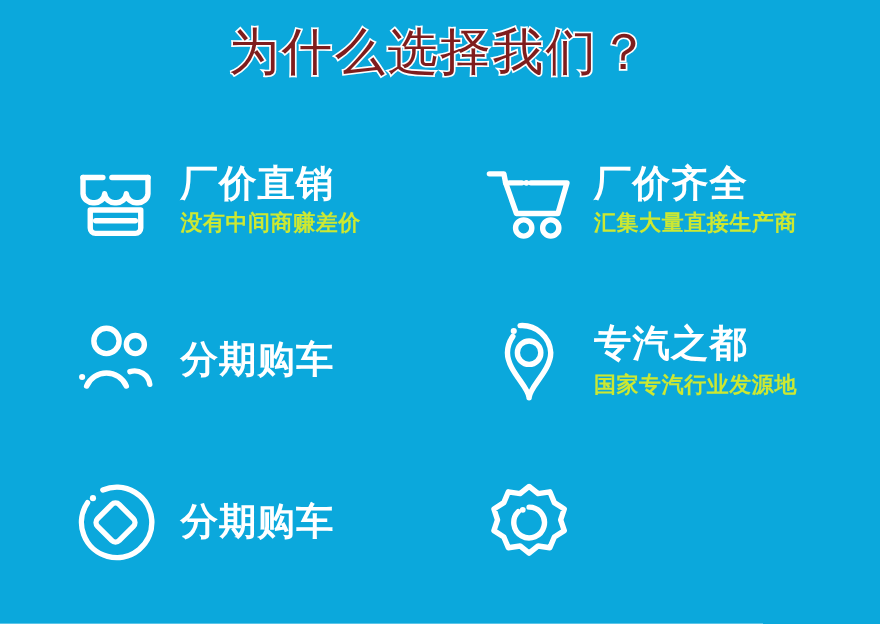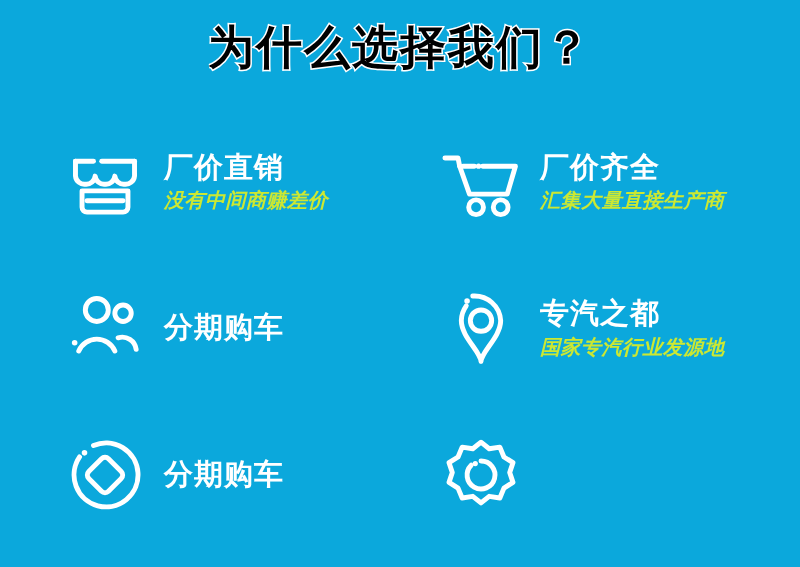--- a/index.html
+++ b/index.html
@@ -24,22 +24,22 @@
   .headline-wrap {
     position: absolute;
     top: 22px;
     left: 0;
     width: 800px;
     text-align: center;
   }
   .headline {
     display: inline-block;
     font-size: 46px;
-    font-weight: bold;
-    color: #000000;
+    font-weight: normal;
+    color: #7f1d1d;
     letter-spacing: 2px;
     line-height: 1.1;
     -webkit-text-stroke: 3px #FFFFFF;
     paint-order: stroke fill;
     text-stroke: 3px #FFFFFF;
   }
 
   
   .grid {
     position: absolute;
@@ -71,36 +71,35 @@
     width: 82px;
     height: 82px;
     display: block;
   }
   .text-box {
     display: flex;
     flex-direction: column;
     justify-content: center;
   }
   .feat-title {
-    font-size: 29px;
+    font-size: 34px;
     font-weight: bold;
     color: #FFFFFF;
     line-height: 1.15;
     letter-spacing: 1px;
     white-space: nowrap;
   }
   .feat-sub {
     margin-top: 4px;
     font-size: 20px;
     font-weight: bold;
     color: #CCE832;
     line-height: 1.2;
     letter-spacing: 0.5px;
     white-space: nowrap;
-    font-style: italic;
   }
   
   .cell.col2 { padding-left: 6px; }
 </style>
 </head>
 <body>
 
 <div class="poster">
 
   <div class="headline-wrap">

